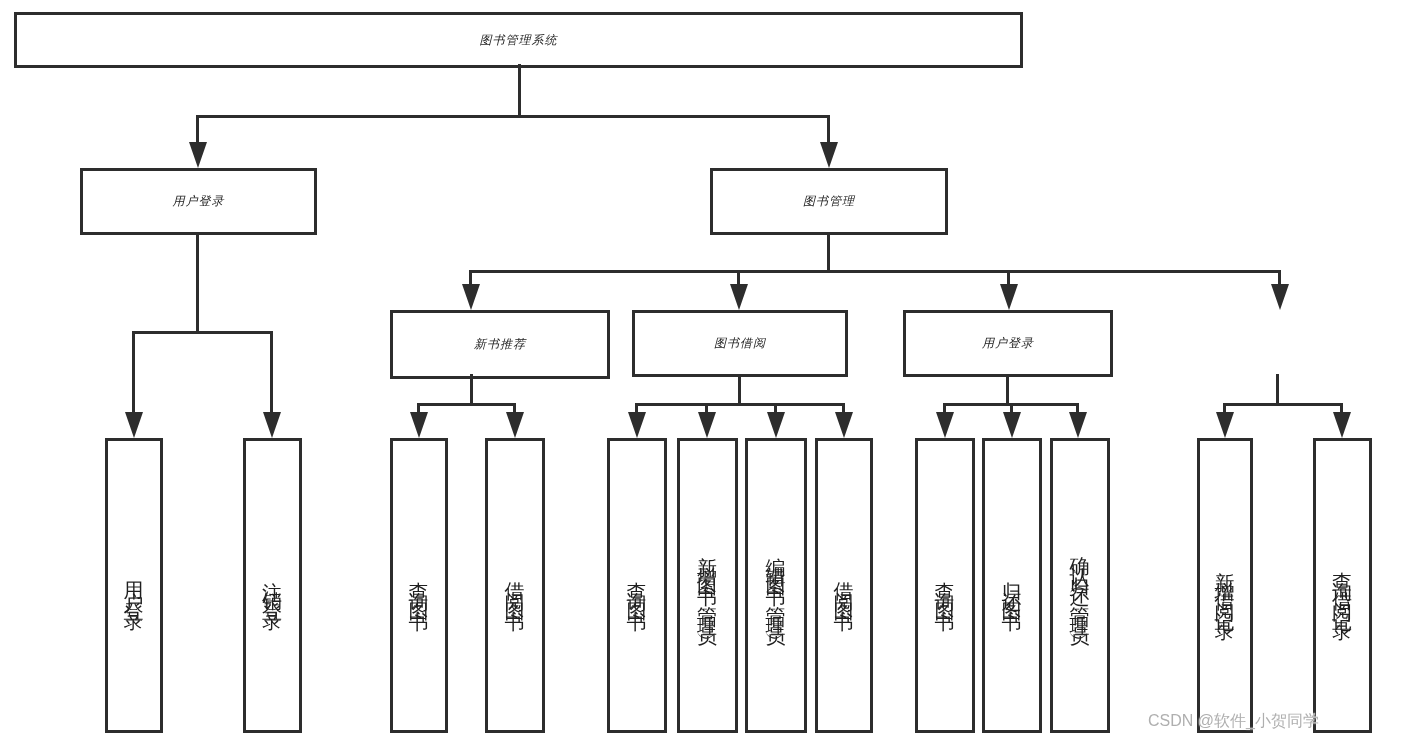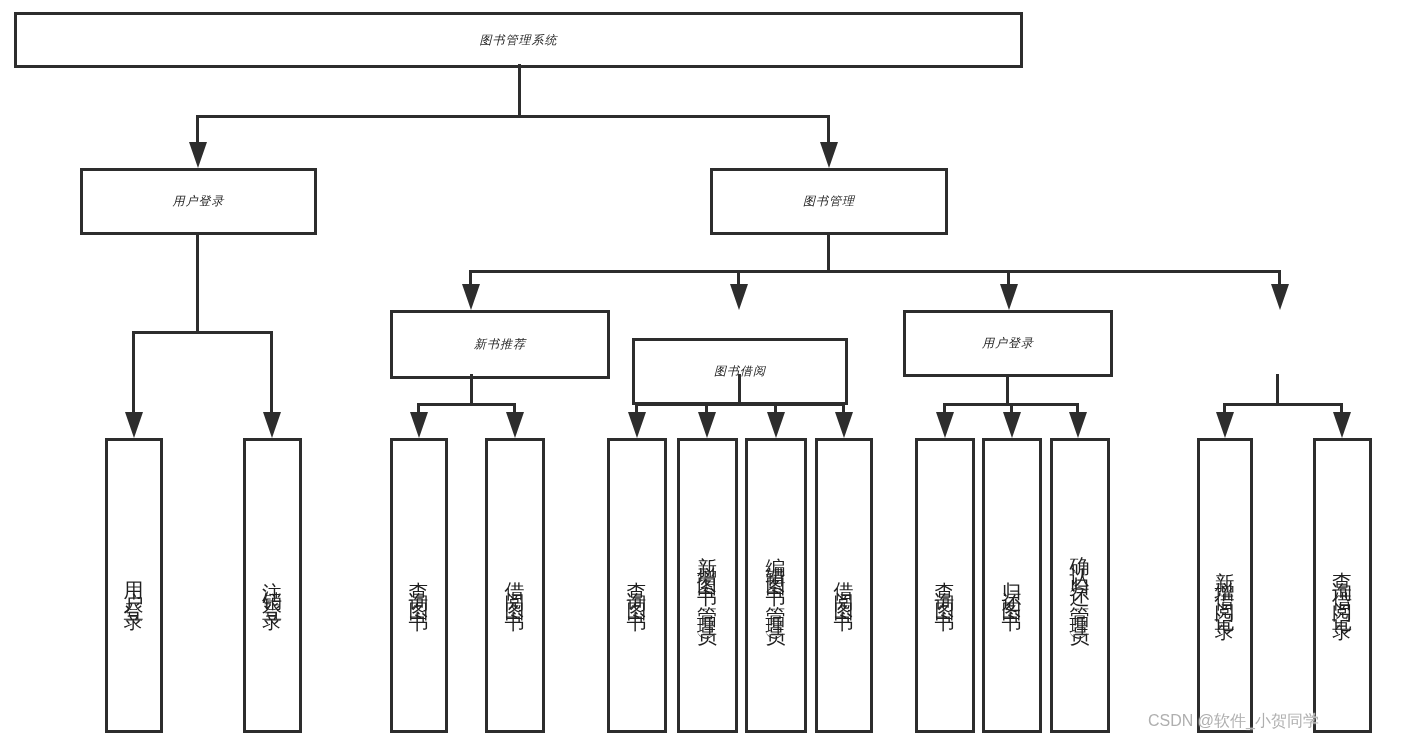--- a/index.html
+++ b/index.html
@@ -103,21 +103,21 @@
   <div class="line" style="left:737px; top:270px; width:3px; height:18px;"></div>
   <div class="arrow" style="left:730px; top:284px;"></div>
   <div class="line" style="left:1007px; top:270px; width:3px; height:18px;"></div>
   <div class="arrow" style="left:1000px; top:284px;"></div>
   <div class="line" style="left:1278px; top:270px; width:3px; height:18px;"></div>
   <div class="arrow" style="left:1271px; top:284px;"></div>
 
   <div class="box" style="left:362px; top:310px; width:220px; height:69px;margin-left:28px;">
     <span class="h-label">新书推荐</span>
   </div>
-  <div class="box" style="left:632px; top:310px; width:216px; height:67px;margin-top:28px;">
+  <div class="box" style="left:632px; top:310px; width:216px; height:67px;">
     <span class="h-label">图书借阅</span>
   </div>
   <div class="box" style="left:903px; top:310px; width:210px; height:67px;">
     <span class="h-label">用户登录</span>
   </div>
 
   <div class="line" style="left:470px; top:374px; width:3px; height:32px;"></div>
   <div class="line" style="left:417px; top:403px; width:99px; height:3px;"></div>
   <div class="line" style="left:417px; top:403px; width:3px; height:12px;"></div>
   <div class="arrow" style="left:410px; top:412px;"></div>

